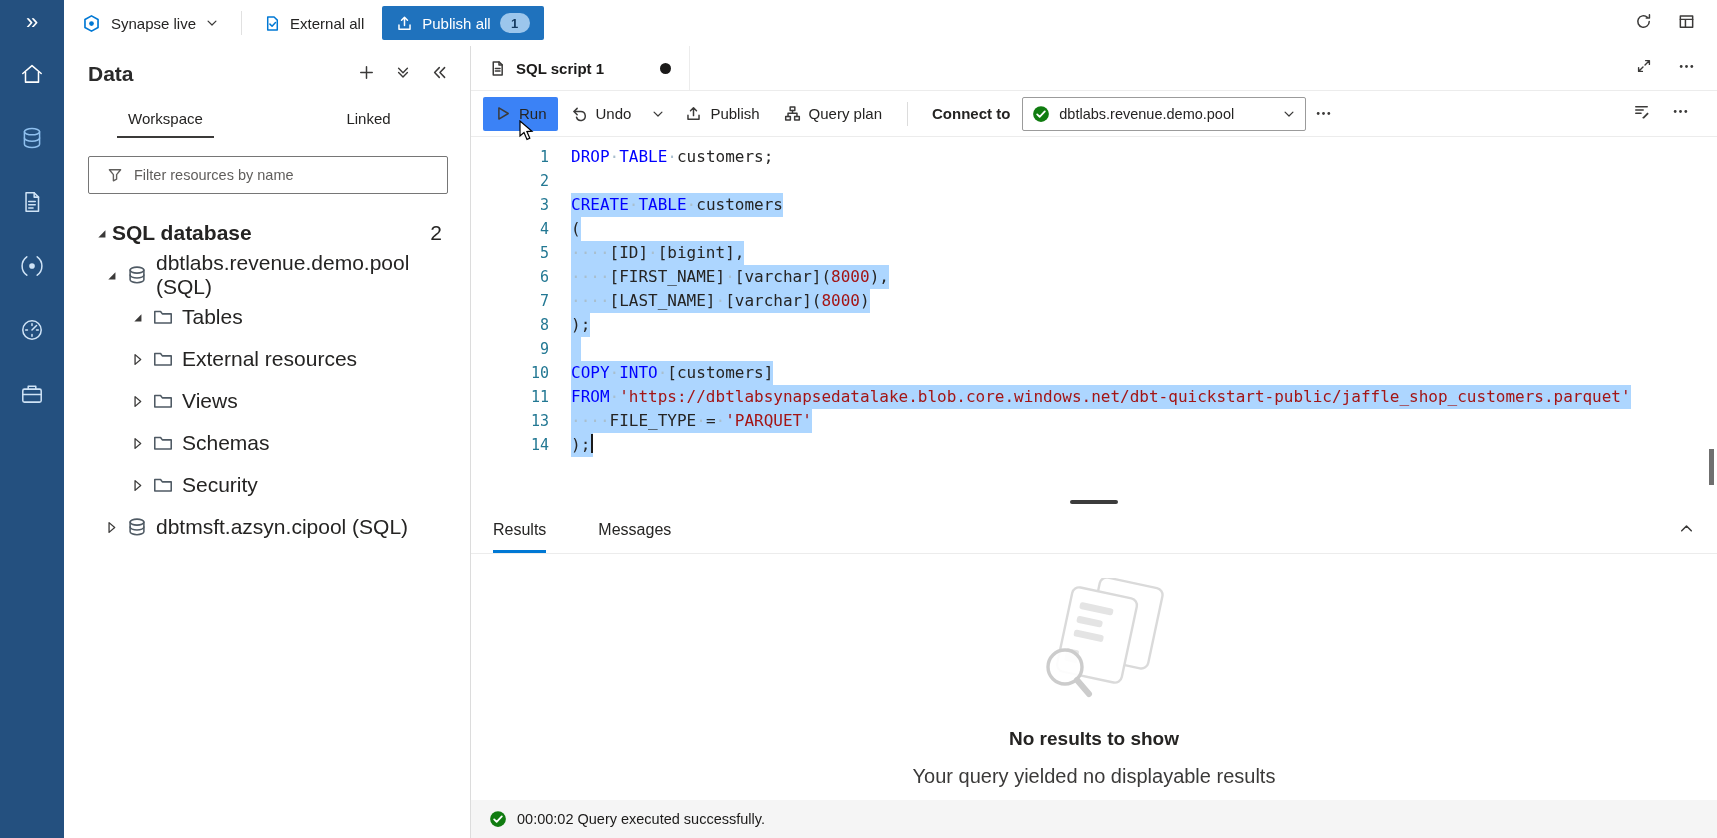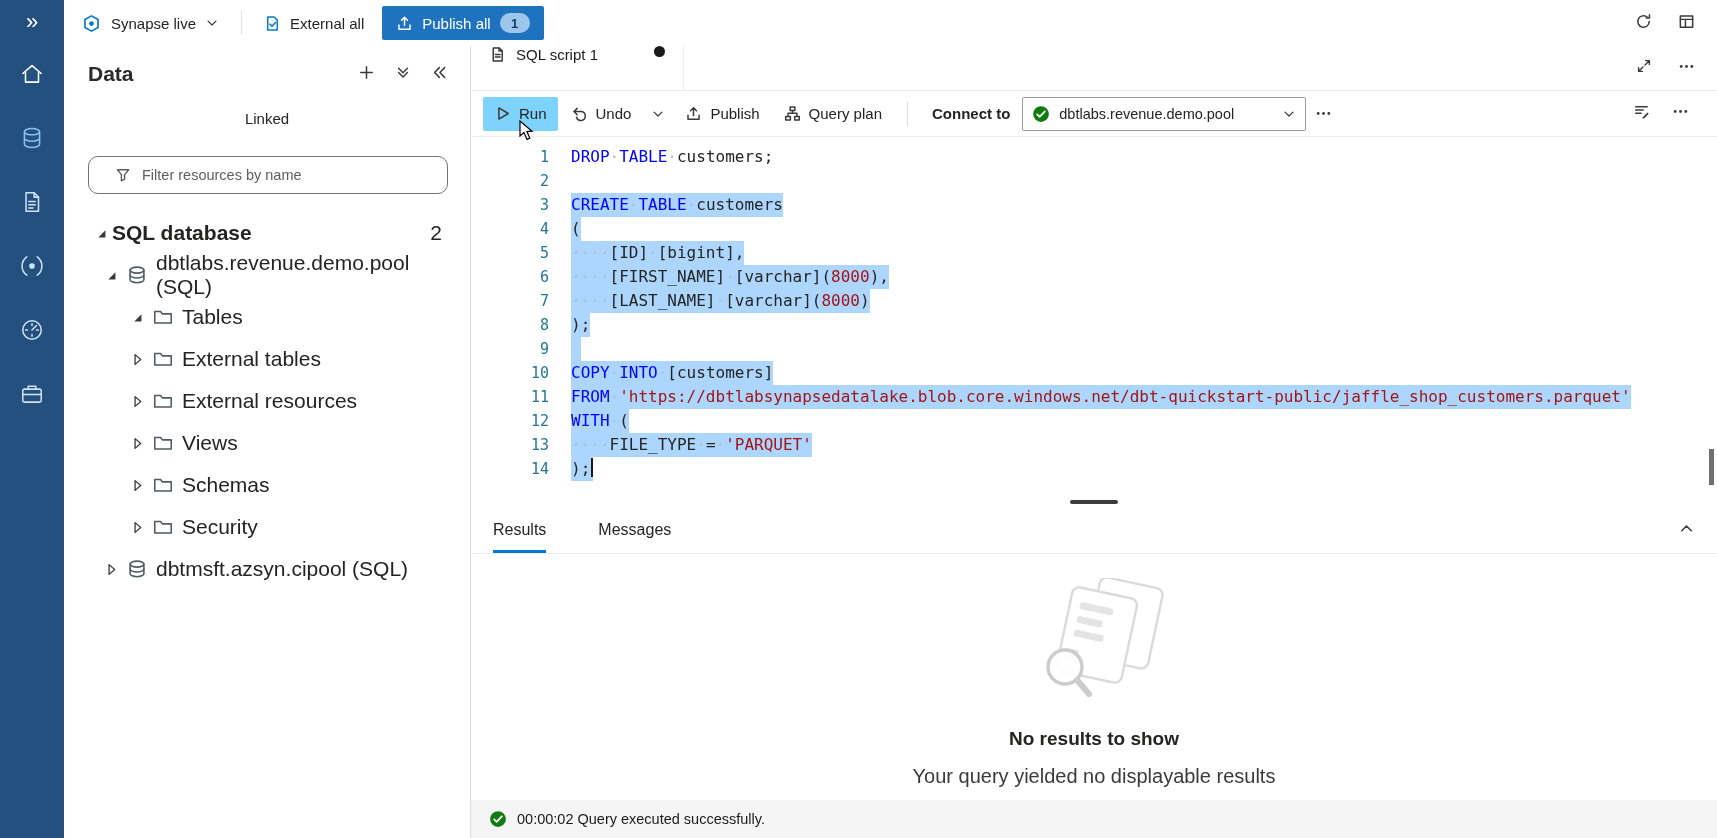--- a/index.html
+++ b/index.html
@@ -33,40 +33,40 @@
   .body{flex:1;display:flex;min-height:0;}
 
   
   .sidebar{width:406px;flex-shrink:0;display:flex;flex-direction:column;background:#fff;}
   .side-head{display:flex;align-items:center;padding:16px 22px 4px 24px;}
   .side-title{font-size:21px;font-weight:600;color:#2b2b2b;flex:1;margin:0;}
   .side-head-icons{display:flex;gap:20px;align-items:center;}
   .side-tabs{display:flex;margin-top:12px;}
   .side-tab{flex:1;text-align:center;font-size:15px;padding:8px 0 11px;position:relative;color:#252423;}
   .side-tab.active::after{content:"";position:absolute;left:26%;right:26%;bottom:0;height:2px;background:#3b3a39;}
-  .filter-box{margin:18px 22px 6px 24px;height:36px;border:1px solid #767676;display:flex;align-items:center;padding:0 26px;gap:9px;border-radius:10px;}
+  .filter-box{margin:18px 22px 6px 24px;height:36px;border:1px solid #767676;display:flex;align-items:center;padding:0 18px;gap:9px;border-radius:2px;}
   .filter-input{border:none;outline:none;flex:1;font-size:14.5px;font-family:inherit;color:#252423;}
   .filter-input::placeholder{color:#605e5c;}
   .tree{margin-top:12px;overflow:hidden;}
   .tree-row{height:42px;display:flex;align-items:center;position:relative;font-size:21px;color:#252423;cursor:pointer;}
   .tree-row.root .tree-label{font-weight:600;}
   .expander{width:22px;display:flex;justify-content:center;flex-shrink:0;color:#3b3a39;}
   .tree-icon{width:30px;display:flex;justify-content:center;margin-right:4px;flex-shrink:0;color:#4f5a64;}
   .tree-count{position:absolute;right:28px;color:#252423;}
 
   
   .main{flex:1;min-width:0;border-left:1px solid #dcdcdc;display:flex;flex-direction:column;position:relative;}
   .tabbar{height:44px;flex-shrink:0;display:flex;align-items:stretch;border-bottom:1px solid #ececec;}
-  .doc-tab{display:flex;align-items:flex-start;gap:10px;padding:0 18px;border-right:1px solid #ececec;font-size:15px;font-weight:400;color:#1b1a19;}
+  .doc-tab{display:flex;align-items:center;gap:10px;padding:0 18px;border-right:1px solid #ececec;font-size:15px;font-weight:700;color:#1b1a19;}
   .dirty-dot{width:11px;height:11px;border-radius:50%;background:#1b1a19;margin-left:46px;}
   .tabbar-right{margin-left:auto;display:flex;align-items:center;gap:26px;padding-right:22px;}
 
   .toolbar{height:45px;flex-shrink:0;display:flex;align-items:center;padding:0 12px;gap:2px;border-bottom:1px solid #ececec;}
   .tbtn{display:flex;align-items:center;gap:8px;height:34px;padding:0 11px;font-size:15px;border-radius:2px;color:#252423;}
-  .tbtn.run{background:#7dd3fc;}
+  .tbtn.run{background:#3b82f6;}
   .small-chev{padding:0 7px;height:34px;display:flex;align-items:center;}
   .tb-sep{width:1px;height:24px;background:#dcdcdc;margin:0 12px;}
   .connect-label{padding:0 10px;font-size:15px;font-weight:600;}
   .pool-select{display:flex;align-items:center;gap:9px;border:1px solid #9b9b9b;border-radius:2px;height:32px;padding:0 9px;min-width:264px;font-size:14.5px;background:#fff;}
   .pool-select .chev{margin-left:auto;}
   .toolbar-right{margin-left:auto;display:flex;align-items:center;gap:22px;padding-right:16px;}
 
   
   .editor{position:relative;height:352px;flex-shrink:0;overflow:hidden;padding-top:8px;font-family:"DejaVu Sans Mono",monospace;font-size:16px;line-height:24px;}
   .code-row{display:flex;height:24px;}
@@ -235,20 +235,21 @@
                   </svg>
                 </span></button>
             <button><span class="ic">
                   <svg width="17" height="17" viewBox="0 0 16 16" fill="none" stroke="currentColor" stroke-width="1.4" stroke-linecap="round" stroke-linejoin="round">
                     <path d="M7.8 3.4L3.4 8l4.4 4.6M12.8 3.4L8.4 8l4.4 4.6"></path>
                   </svg>
                 </span></button>
           </div>
         </div>
         <div class="side-tabs">
+          <div class="side-tab active">Workspace</div>
           <div class="side-tab">Linked</div>
         </div>
         <div class="filter-box">
           <span class="ic gray">
               <svg width="16" height="16" viewBox="0 0 16 16" fill="none" stroke="currentColor" stroke-width="1.4" stroke-linecap="round" stroke-linejoin="round">
                 <path d="M2.4 2.8h11.2L9.6 7.6v4.6l-3.2 1.6V7.6z"></path>
               </svg>
             </span>
           <input class="filter-input" type="text" placeholder="Filter resources by name" style="">
         </div>
@@ -294,33 +295,20 @@
               <span class="expander">
                 <svg width="15" height="15" viewBox="0 0 16 16" fill="none" stroke="currentColor" stroke-width="1.4" stroke-linecap="round" stroke-linejoin="round">
                   <path d="M5.4 2.8l6 5.2-6 5.2z"></path>
                 </svg>
               </span>
               <span class="tree-icon">
                 <svg width="20" height="18" viewBox="0 0 18 16" fill="none" stroke="currentColor" stroke-width="1.4" stroke-linecap="round" stroke-linejoin="round">
                   <path d="M1.6 3h5.2l1.6 2.2h8v8.2H1.6z"></path>
                 </svg>
               </span>
-              <span class="tree-label">External tables</span>
-            </div>
-            <div class="tree-row" style="padding-left: 62px;">
-              <span class="expander">
-                <svg width="15" height="15" viewBox="0 0 16 16" fill="none" stroke="currentColor" stroke-width="1.4" stroke-linecap="round" stroke-linejoin="round">
-                  <path d="M5.4 2.8l6 5.2-6 5.2z"></path>
-                </svg>
-              </span>
-              <span class="tree-icon">
-                <svg width="20" height="18" viewBox="0 0 18 16" fill="none" stroke="currentColor" stroke-width="1.4" stroke-linecap="round" stroke-linejoin="round">
-                  <path d="M1.6 3h5.2l1.6 2.2h8v8.2H1.6z"></path>
-                </svg>
-              </span>
               <span class="tree-label">External resources</span>
             </div>
             <div class="tree-row" style="padding-left: 62px;">
               <span class="expander">
                 <svg width="15" height="15" viewBox="0 0 16 16" fill="none" stroke="currentColor" stroke-width="1.4" stroke-linecap="round" stroke-linejoin="round">
                   <path d="M5.4 2.8l6 5.2-6 5.2z"></path>
                 </svg>
               </span>
               <span class="tree-icon">
                 <svg width="20" height="18" viewBox="0 0 18 16" fill="none" stroke="currentColor" stroke-width="1.4" stroke-linecap="round" stroke-linejoin="round">
@@ -527,24 +515,20 @@
                 <span class="gutter-num">9</span>
                 <span class="line-content sel"><span class="tok blank"> </span></span>
               </div>
               <div class="code-row">
                 <span class="gutter-num">10</span>
                 <span class="line-content sel"><span class="tok kw">COPY</span><span class="tok ws">·</span><span class="tok kw">INTO</span><span class="tok ws">·</span><span class="tok id">[customers]</span></span>
               </div>
               <div class="code-row">
                 <span class="gutter-num">11</span>
                 <span class="line-content sel"><span class="tok kw">FROM</span><span class="tok ws">·</span><span class="tok str">'https://dbtlabsynapsedatalake.blob.core.windows.net/dbt-quickstart-public/jaffle_shop_customers.parquet'</span></span>
-              </div>
-              <div class="code-row">
-                <span class="gutter-num">12</span>
-                <span class="line-content sel"><span class="tok kw">WITH</span><span class="tok ws">·</span><span class="tok id">(</span></span>
               </div>
               <div class="code-row">
                 <span class="gutter-num">13</span>
                 <span class="line-content sel"><span class="tok ws">····</span><span class="tok id">FILE_TYPE</span><span class="tok ws">·</span><span class="tok id">=</span><span class="tok ws">·</span><span class="tok str">'PARQUET'</span></span>
               </div>
               <div class="code-row">
                 <span class="gutter-num">14</span>
                 <span class="line-content sel"><span class="tok id">);</span><span class="caret"></span></span>
               </div>
             </div>

